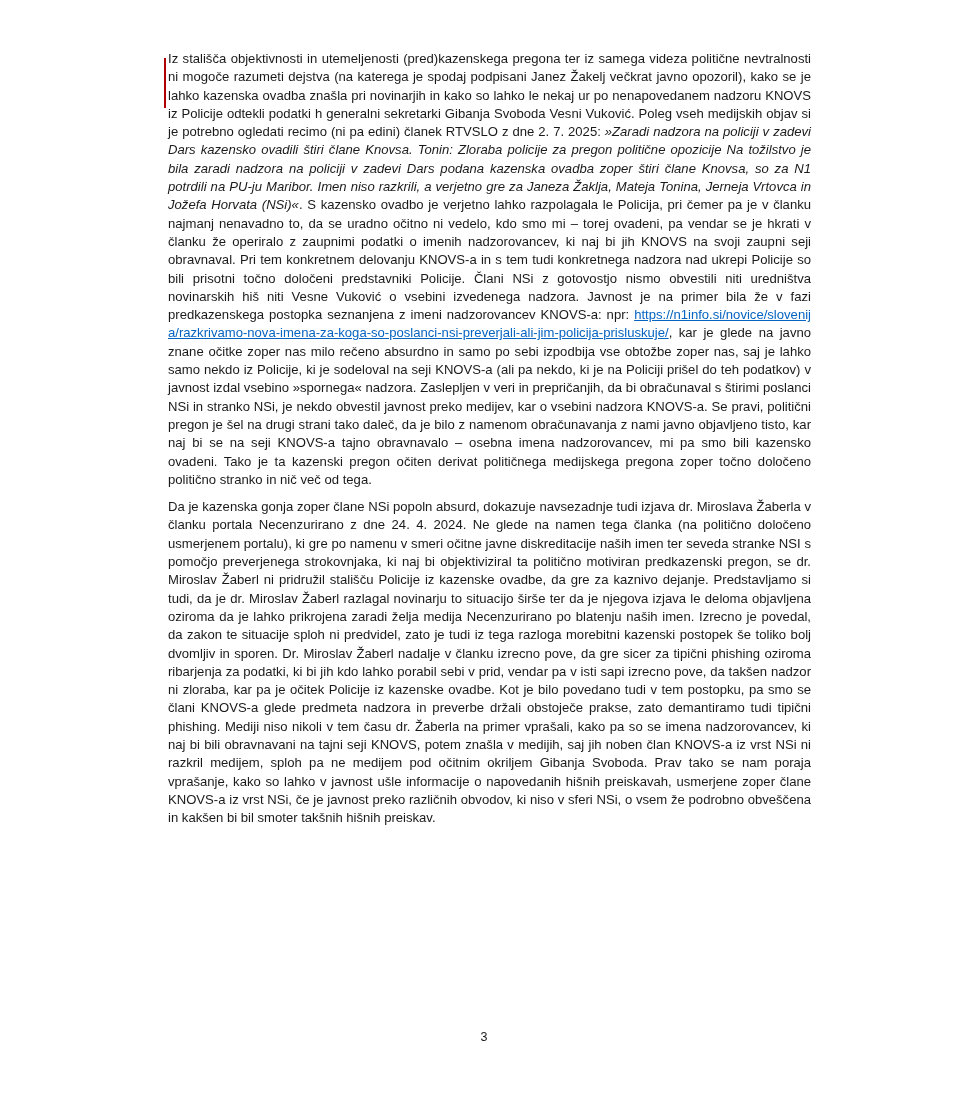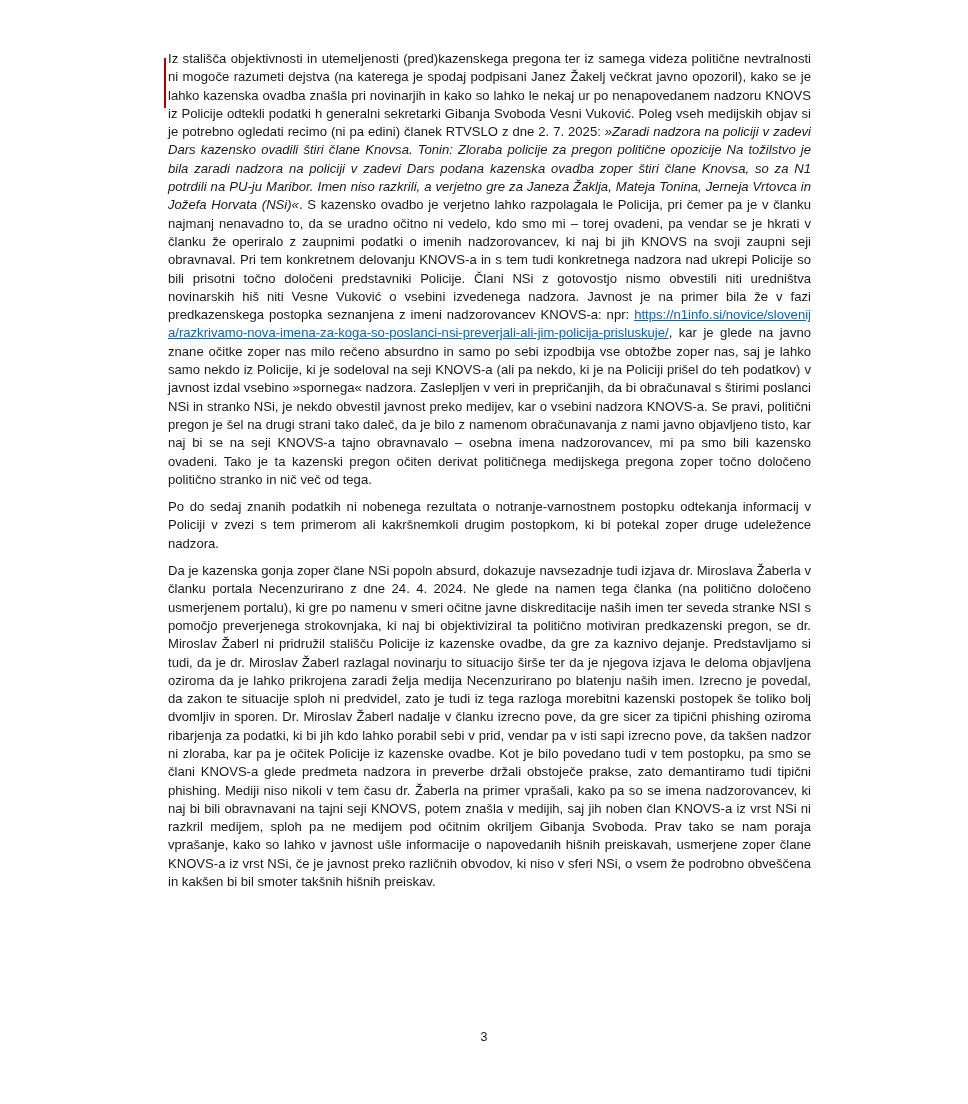--- a/index.html
+++ b/index.html
@@ -55,17 +55,16 @@
     font-size: 12.5px;
   }
 </style>
 </head>
 <body>
 
 <div class="page">
   <div class="change-bar"></div>
   <div class="doc-body" id="doc-body">
       <p><span>Iz stališča objektivnosti in utemeljenosti (pred)kazenskega pregona ter iz samega videza politične nevtralnosti ni mogoče razumeti dejstva (na katerega je spodaj podpisani Janez Žakelj večkrat javno opozoril), kako se je lahko kazenska ovadba znašla pri novinarjih in kako so lahko le nekaj ur po nenapovedanem nadzoru KNOVS iz Policije odtekli podatki h generalni sekretarki Gibanja Svoboda Vesni Vuković. Poleg vseh medijskih objav si je potrebno ogledati recimo (ni pa edini) članek RTVSLO z dne 2. 7. 2025: </span><em>»Zaradi nadzora na policiji v zadevi Dars kazensko ovadili štiri člane Knovsa. Tonin: Zloraba policije za pregon politične opozicije Na tožilstvo je bila zaradi nadzora na policiji v zadevi Dars podana kazenska ovadba zoper štiri člane Knovsa, so za N1 potrdili na PU-ju Maribor. Imen niso razkrili, a verjetno gre za Janeza Žaklja, Mateja Tonina, Jerneja Vrtovca in Jožefa Horvata (NSi)«</em><span>. S kazensko ovadbo je verjetno lahko razpolagala le Policija, pri čemer pa je v članku najmanj nenavadno to, da se uradno očitno ni vedelo, kdo smo mi – torej ovadeni, pa vendar se je hkrati v članku že operiralo z zaupnimi podatki o imenih nadzorovancev, ki naj bi jih KNOVS na svoji zaupni seji obravnaval.  Pri tem konkretnem delovanju KNOVS-a in s tem tudi konkretnega nadzora nad ukrepi Policije so bili prisotni točno določeni predstavniki Policije. Člani NSi z gotovostjo nismo obvestili niti uredništva novinarskih hiš niti Vesne Vuković o vsebini izvedenega nadzora. Javnost je na primer bila že v fazi predkazenskega postopka seznanjena z imeni nadzorovancev KNOVS-a: npr: </span><a class="link" href="#">https://n1info.si/novice/slovenija/razkrivamo-nova-imena-za-koga-so-poslanci-nsi-preverjali-ali-jim-policija-prisluskuje/</a><span>, kar je glede na javno znane očitke zoper nas milo rečeno absurdno in samo po sebi izpodbija vse obtožbe zoper nas, saj je lahko samo nekdo iz Policije, ki je sodeloval na seji KNOVS-a (ali pa nekdo, ki je na Policiji prišel do teh podatkov) v javnost izdal vsebino »spornega« nadzora. Zaslepljen v veri in prepričanjih, da bi obračunaval s štirimi poslanci NSi in stranko NSi, je nekdo obvestil javnost preko medijev, kar o vsebini nadzora KNOVS-a. Se pravi, politični pregon je šel na drugi strani tako daleč, da je bilo z namenom obračunavanja z nami javno objavljeno tisto, kar naj bi se na seji KNOVS-a tajno obravnavalo – osebna imena nadzorovancev, mi pa smo bili kazensko ovadeni. Tako je ta kazenski pregon očiten derivat političnega medijskega pregona zoper točno določeno politično stranko in nič več od tega.</span></p>
-      <p><span>Po do sedaj znanih podatkih ni nobenega rezultata o notranje-varnostnem postopku odtekanja informacij v Policiji v zvezi s tem primerom ali kakršnemkoli drugim postopkom, ki bi potekal zoper druge udeležence nadzora.</span></p>
       <p><span>Da je kazenska gonja zoper člane NSi popoln absurd, dokazuje navsezadnje tudi izjava dr. Miroslava Žaberla v članku portala Necenzurirano z dne 24. 4. 2024. Ne glede na namen tega članka (na politično določeno usmerjenem portalu), ki gre po namenu v smeri očitne javne diskreditacije naših imen ter seveda stranke NSI s pomočjo preverjenega strokovnjaka, ki naj bi objektiviziral ta politično motiviran predkazenski pregon, se dr. Miroslav Žaberl </span><strong>ni pridružil</strong><span> stališču Policije iz kazenske ovadbe, da gre za kaznivo dejanje. Predstavljamo si tudi, da je dr. Miroslav Žaberl razlagal novinarju to situacijo širše ter da je njegova izjava le deloma objavljena oziroma da je lahko prikrojena zaradi želja medija Necenzurirano po blatenju naših imen. Izrecno je povedal, da zakon te situacije sploh ni predvidel, zato je tudi iz tega razloga morebitni kazenski postopek še toliko bolj dvomljiv in sporen. Dr. Miroslav Žaberl nadalje v članku izrecno pove, da gre sicer za tipični phishing oziroma ribarjenja za podatki, ki bi jih kdo lahko porabil sebi v prid, vendar pa v isti sapi izrecno pove, da takšen nadzor </span><strong>ni zloraba</strong><span>, kar pa je očitek Policije iz kazenske ovadbe. Kot je bilo povedano tudi v tem postopku, pa smo se člani KNOVS-a glede predmeta nadzora in preverbe držali obstoječe prakse, zato demantiramo tudi tipični phishing. Mediji niso nikoli v tem času dr. Žaberla na primer vprašali, kako pa so se imena nadzorovancev, ki naj bi bili obravnavani na tajni seji KNOVS, potem znašla v medijih, saj jih noben član KNOVS-a iz vrst NSi ni razkril medijem, sploh pa ne medijem pod očitnim okriljem Gibanja Svoboda. Prav tako se nam poraja vprašanje, kako so lahko v javnost ušle informacije o napovedanih hišnih preiskavah, usmerjene zoper člane KNOVS-a iz vrst NSi, če je javnost preko različnih obvodov, ki niso v sferi NSi, o vsem že podrobno obveščena in kakšen bi bil smoter takšnih hišnih preiskav.</span></p>
     </div>
   <div class="page-footer">3</div>
 </div>
 
 </body></html>

